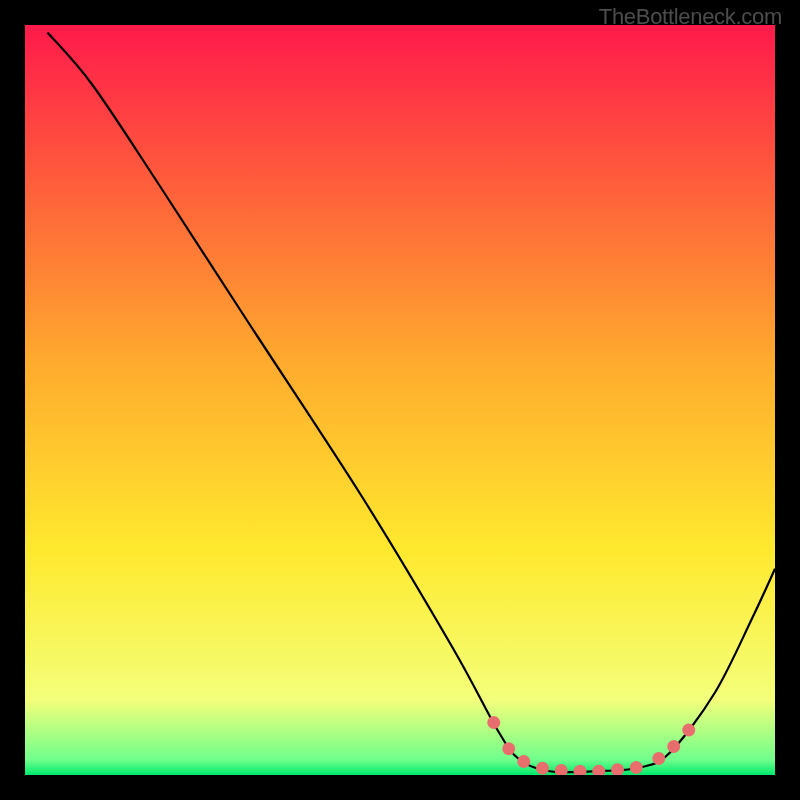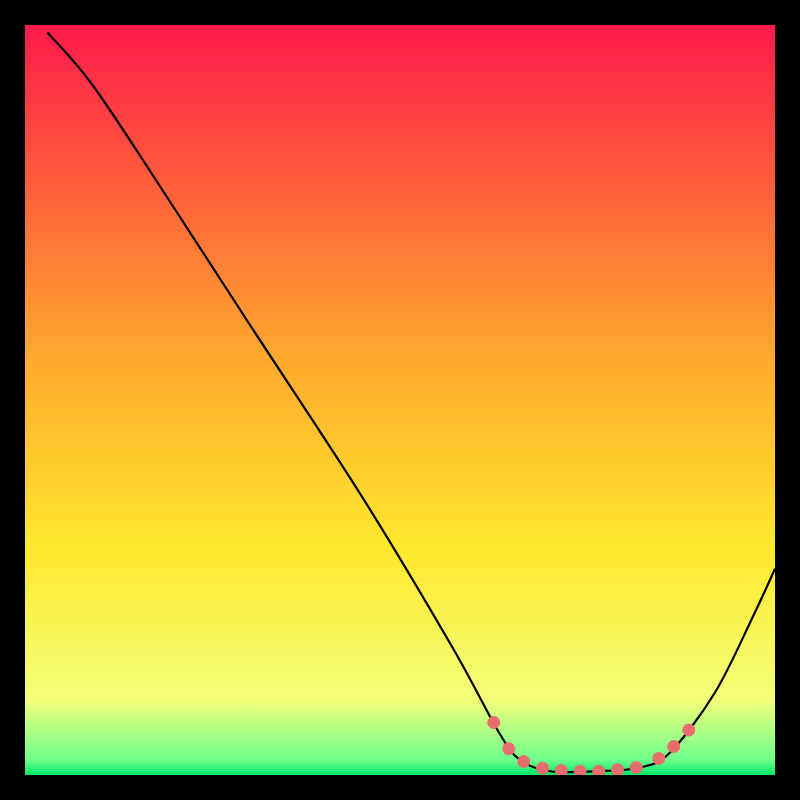--- a/index.html
+++ b/index.html
@@ -35,20 +35,21 @@
     height: 750px;
   }
   svg {
     display: block;
   }
 </style>
 </head>
 <body>
 
 <div class="outer">
+  <div class="watermark">TheBottleneck.com</div>
 
   <div class="plot-wrap">
     <svg id="chart-svg" width="750" height="750" viewBox="0 0 750 750">
       <defs>
         <linearGradient id="bg-grad" x1="0" y1="0" x2="0" y2="1">
             <stop offset="0%" stop-color="#ff1a4b"></stop>
             <stop offset="20%" stop-color="#ff5a3c"></stop>
             <stop offset="45%" stop-color="#ffab2e"></stop>
             <stop offset="70%" stop-color="#ffe92e"></stop>
             <stop offset="90%" stop-color="#f3ff7a"></stop>

